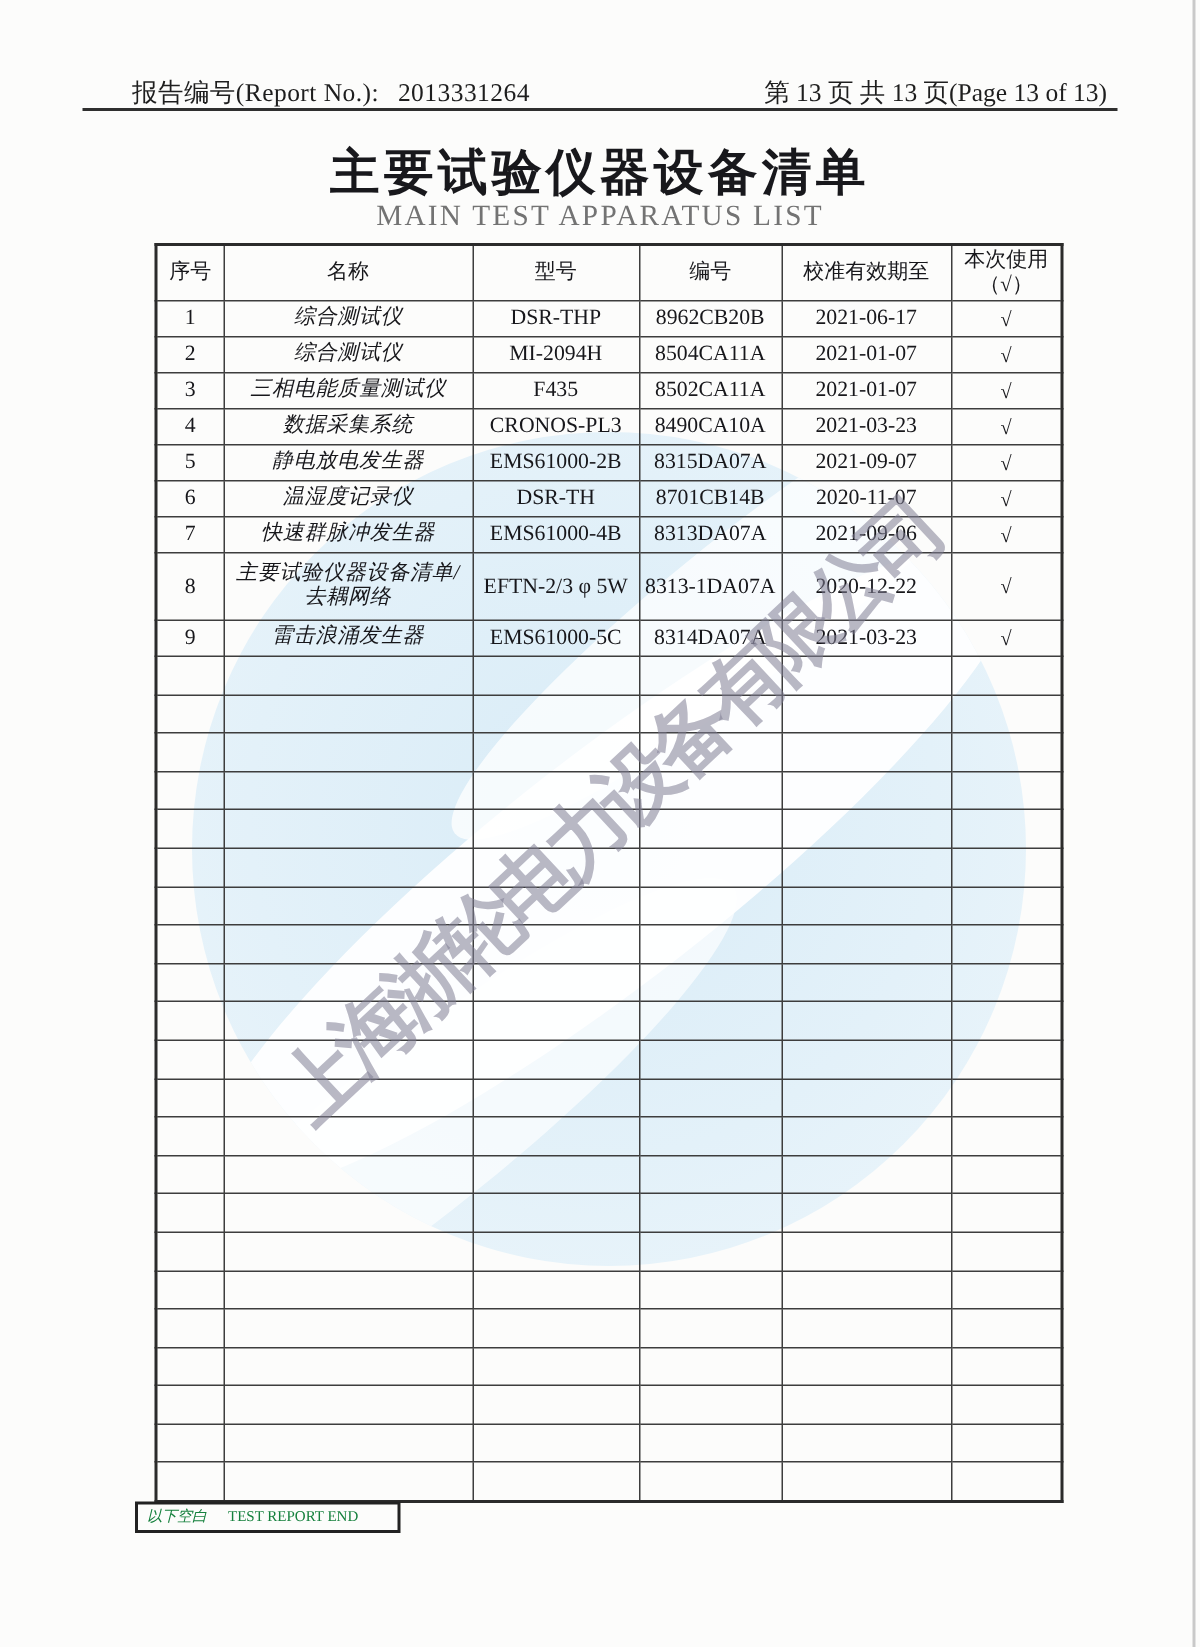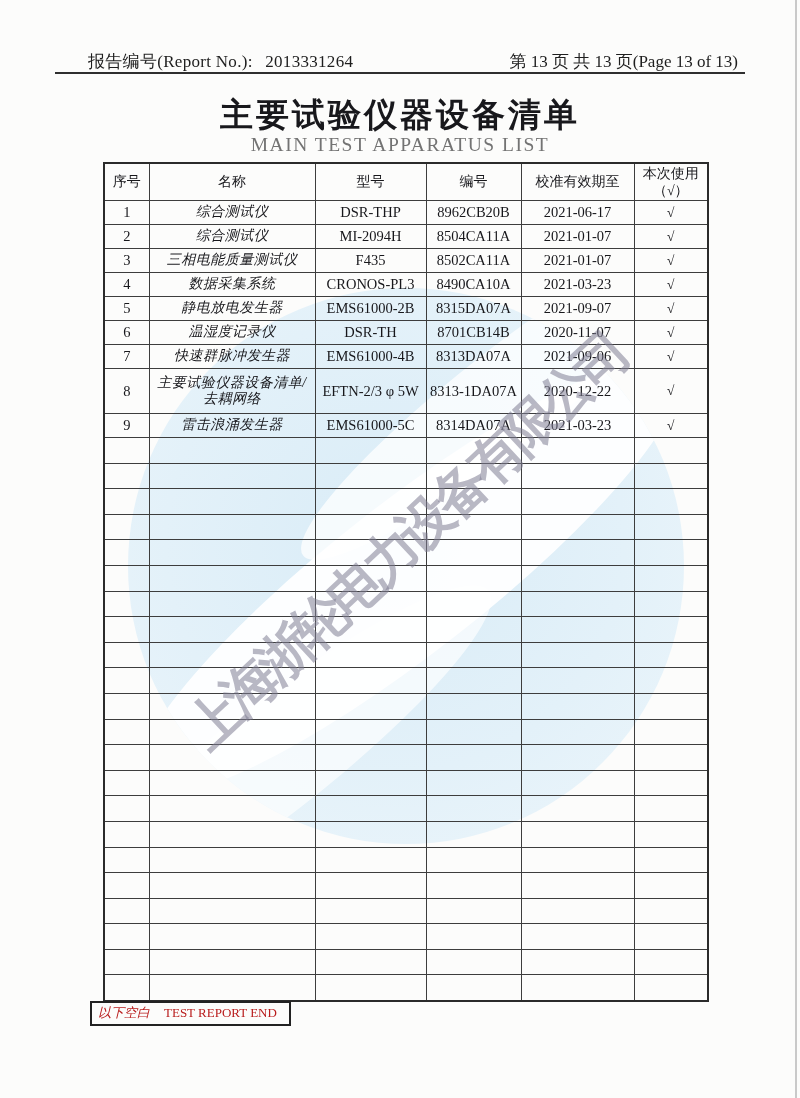--- a/index.html
+++ b/index.html
@@ -47,22 +47,22 @@
     vertical-align:middle;padding:0 2px;overflow:hidden;}
   .apparatus th{height:36px;font-size:14px;font-weight:normal;line-height:1.25;color:#17171b;}
   .apparatus td{height:23px;font-size:14.5px;line-height:1.15;color:#17171b;}
   .apparatus tr.tall td{height:44px;}
   .apparatus tr.empty td{height:24.6px;}
   td.name-cell{font-style:italic;font-size:14px;letter-spacing:.5px;}
   td.check-cell{font-size:13.5px;}
 
   
   .footer-note{position:absolute;left:90px;top:1001px;z-index:2;
-    border:2px solid #222;padding:1px 12px 2px 6px;font-size:13px;
-    background:transparent;white-space:nowrap;color:#b91c1c;}
+    border:2px solid #222;padding:1px 26px 2px 6px;font-size:10px;
+    background:transparent;white-space:nowrap;color:#15803d;}
   .footer-note .zh{font-style:italic;margin-right:14px;}
 </style>
 </head>
 <body>
 
 <div class="scan-edge"></div>
 
 <div class="page-header">
   <div class="report-no">
     <span>报告编号(Report No.):</span>

